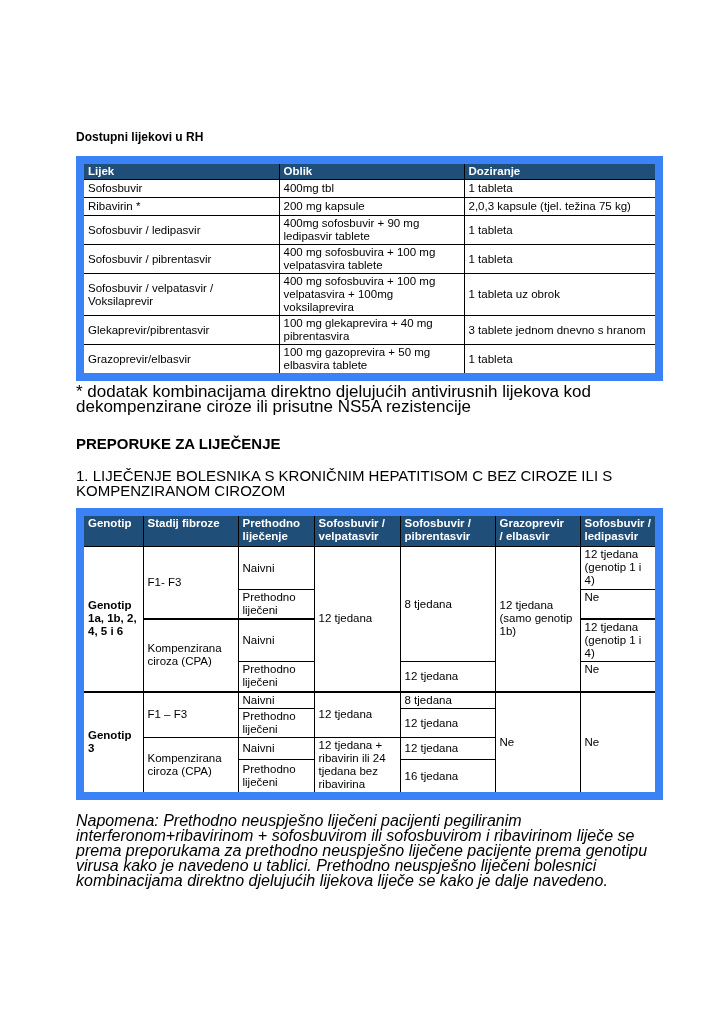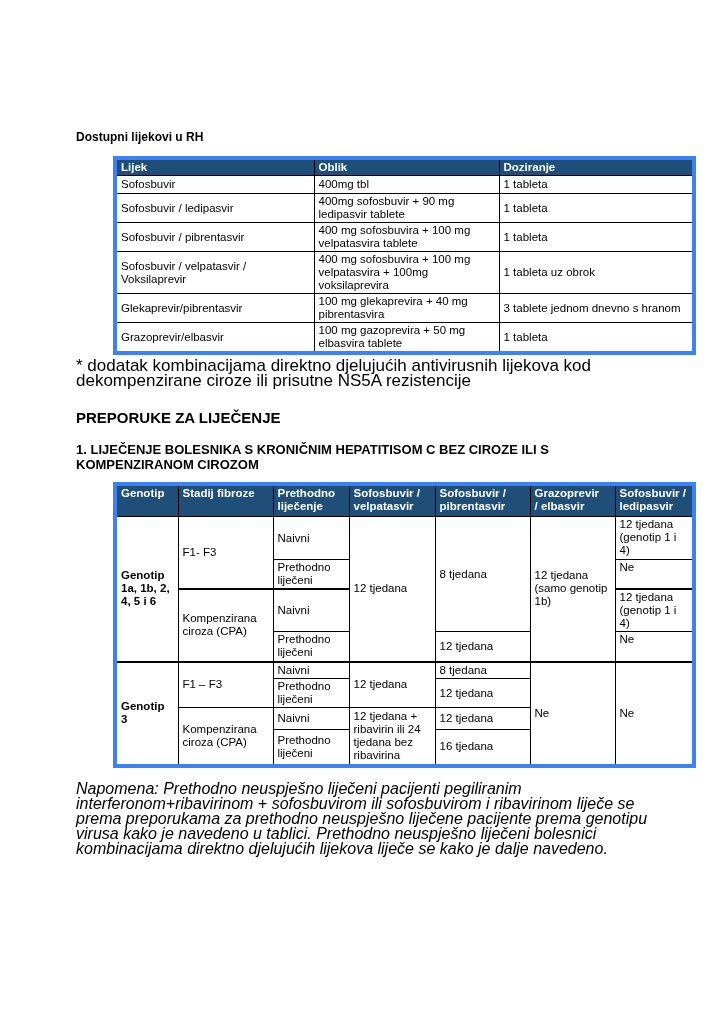--- a/index.html
+++ b/index.html
@@ -20,41 +20,41 @@
     margin:0 0 11px 0;
     line-height:15px;
   }
   .h-section{
     font-size:15px;
     font-weight:bold;
     margin:22px 0 16px 0;
     line-height:15px;
   }
   .h-sub{
-    font-size:13px;
-    font-weight:bold;
+    font-size:15px;
+    font-weight:normal;
     margin:17px 0 10px 0;
     line-height:15px;
   }
   table{
     border-collapse:collapse;
     table-layout:fixed;
     width:579px;
     font-size:11.5px;
     line-height:13px;
   }
   th,td{
     border:1px solid #000000;
     padding:1px 4px;
     text-align:left;
     vertical-align:middle;
     overflow:hidden;
     word-wrap:break-word;
   }
-  table.tbl{border:4px solid #3b82f6;margin-left:37px;}
+  table.tbl{border:8px solid #3b82f6;}
   th{
     background:#1F4E79;
     color:#ffffff;
     font-weight:bold;
     vertical-align:top;
   }
   th .hl{display:block;}
   
   .drugs col.c0{width:199px;} .drugs col.c1{width:185px;} .drugs col.c2{width:195px;}
   .drugs td{height:15px;}
@@ -103,20 +103,25 @@
         <th>Doziranje</th>
       </tr>
     </thead>
     <tbody>
       <tr>
         <td>Sofosbuvir</td>
         <td>400mg tbl</td>
         <td>1 tableta</td>
       </tr>
       <tr>
+        <td>Ribavirin *</td>
+        <td>200 mg kapsule</td>
+        <td>2,0,3 kapsule (tjel. težina 75 kg)</td>
+      </tr>
+      <tr>
         <td>Sofosbuvir / ledipasvir</td>
         <td>400mg sofosbuvir + 90 mg ledipasvir tablete</td>
         <td>1 tableta</td>
       </tr>
       <tr>
         <td>Sofosbuvir / pibrentasvir</td>
         <td>400 mg sofosbuvira + 100 mg velpatasvira tablete</td>
         <td>1 tableta</td>
       </tr>
       <tr>

